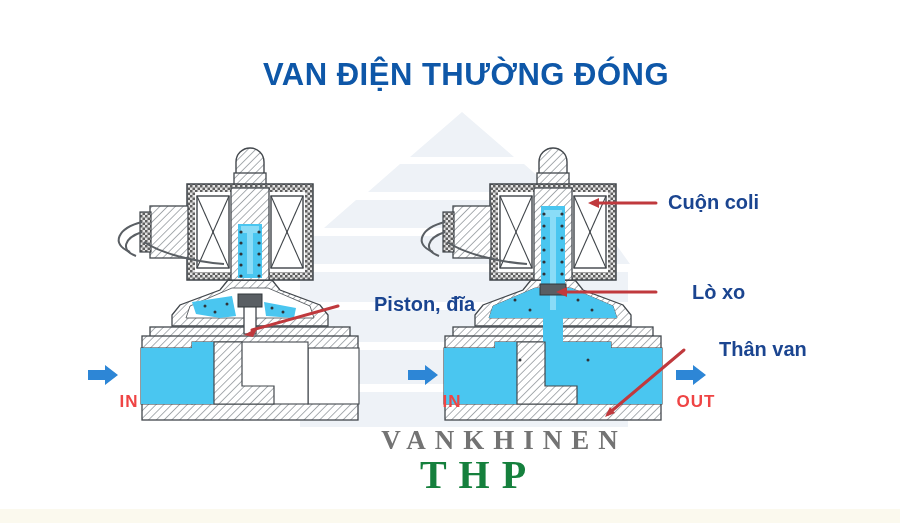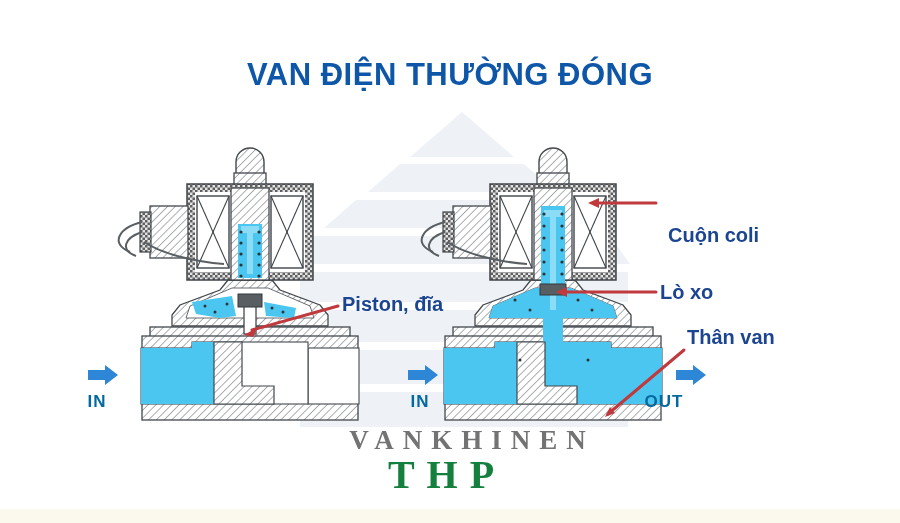--- a/index.html
+++ b/index.html
@@ -1,30 +1,30 @@
 <!DOCTYPE html>
 <html><head>
 <meta charset="utf-8">
 <style>
   html,body{margin:0;padding:0;background:#ffffff;}
   #stage{
     position:relative;width:900px;height:523px;overflow:hidden;
     background:#ffffff;font-family:"Liberation Sans",sans-serif;
   }
   #diagram-svg{position:absolute;left:0;top:0;}
-  .abs{position:absolute;}
+  .abs{position:absolute;padding-left:32px;}
   .title{
     left:0;right:0;top:57px;text-align:center;
     font-size:31px;font-weight:bold;letter-spacing:.5px;color:#0e57a8;
   }
   .callout{
     font-size:20px;font-weight:bold;color:#1b4590;white-space:nowrap;
   }
   .flowlabel{
-    font-size:17px;font-weight:600;color:#0369a1;letter-spacing:1px;text-align:center;
+    font-size:17px;font-weight:600;color:#ef4444;letter-spacing:1px;text-align:center;
   }
   .wm1{
     left:122px;width:700px;top:425px;text-align:center;
     font-family:"Liberation Serif",serif;font-weight:bold;
     font-size:27px;letter-spacing:9px;color:#737373;
   }
   .wm2{
     left:97px;width:700px;top:451px;text-align:center;
     font-family:"Liberation Serif",serif;font-weight:bold;
     font-size:40px;letter-spacing:12px;color:#15803d;
@@ -189,22 +189,22 @@
       <polygon points="676,370 693,370 693,365 706,375 693,385 693,380 676,380"></polygon>
     </g>
   </svg>
 
   <div class="abs wm1">VANKHINEN</div>
   <div class="abs wm2">THP</div>
 
   <div class="abs title">VAN ĐIỆN THƯỜNG ĐÓNG</div>
 
   <div class="abs callout" style="left:342px;top:293px;text-align:center;">Piston, đĩa</div>
-  <div class="abs callout" style="left:668px;top:191px;margin-top:33px;">Cuộn coli</div>
+  <div class="abs callout" style="left:636px;top:191px;">Cuộn coli</div>
   <div class="abs callout" style="left:660px;top:281px;">Lò xo</div>
-  <div class="abs callout" style="left:687px;top:326px;">Thân van</div>
+  <div class="abs callout" style="left:687px;top:338px;">Thân van</div>
 
   <div class="abs flowlabel" style="left:72px;top:392px;width:50px;">IN</div>
   <div class="abs flowlabel" style="left:395px;top:392px;width:50px;">IN</div>
   <div class="abs flowlabel" style="left:634px;top:392px;width:60px;">OUT</div>
 
   <div class="abs bottom-strip"></div>
 </div>
 
 </body></html>

